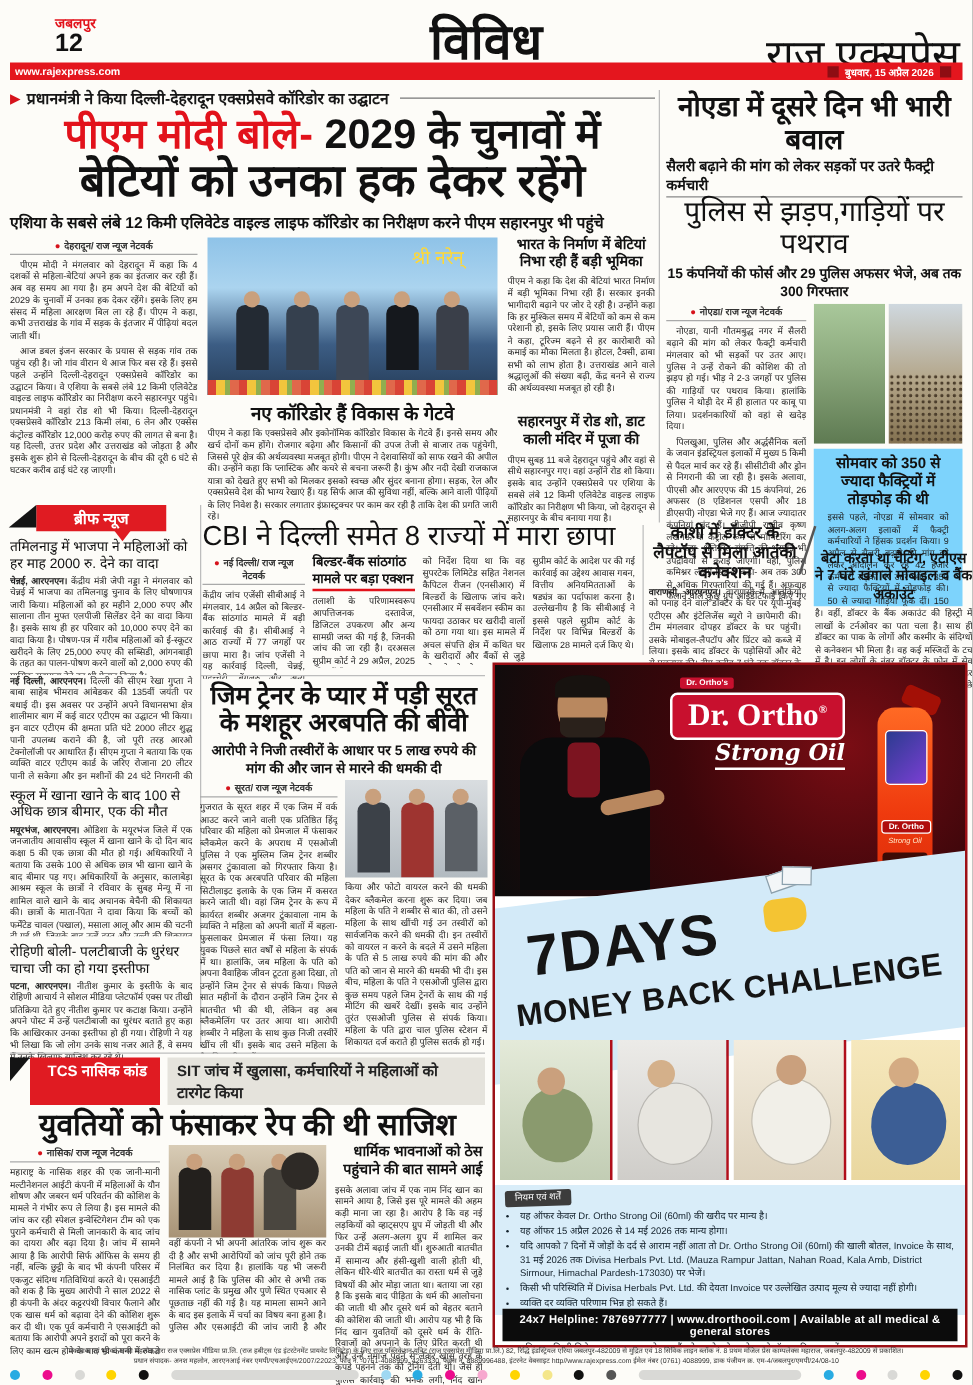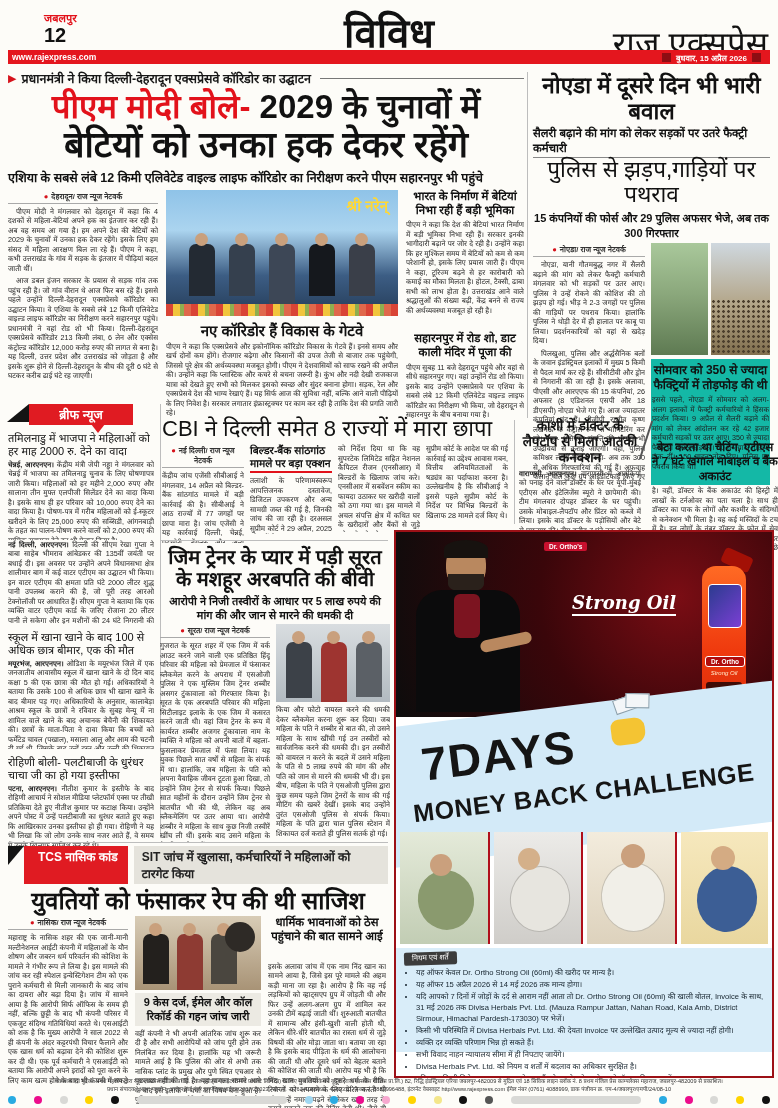--- a/index.html
+++ b/index.html
@@ -11,21 +11,21 @@
   .lead-b{font-weight:bold;}
   .byline{font-size:7.6px;font-weight:bold;color:#333;text-align:center;
           border-bottom:1px solid #a9a9a9;padding:1px 0 2px;margin-bottom:3px;}
   .byline .reddot{color:#d6131c;margin-right:3px;}
   .kicker{font-size:12.5px;font-weight:bold;color:#171717;display:flex;align-items:center;gap:5px;}
   .kicker .arrow{color:#d6131c;font-size:11px;}
   .kicker .tail{flex:1;border-top:1px solid #777;height:0;margin-left:4px;}
   .h-red{color:#e2121b;}
   .vline{border-left:1px solid #bdbdbd;width:0;}
   .hline{border-top:1px solid #bdbdbd;height:0;}
-  .graybox{background:#14b8a6;padding:4px 1px;}
+  .graybox{background:#7dd3fc;padding:4px 11px;}
   .capbox{background:#eceae3;font-weight:bold;text-align:center;}
   
   .redbar{background:#e4161e;color:#fff;display:flex;align-items:center;
           font-size:8.5px;font-weight:bold;padding:0 4px;}
   .redbar .sq{width:9px;height:9px;background:#8e0d13;margin:0 5px;}
   
   .brieftab{position:relative;background:#e01b22;color:#fff;font-weight:bold;font-size:12.5px;
             text-align:center;width:104px;margin:0 auto;padding:2px 0;}
   .brieftab:before{content:"";position:absolute;left:-22px;top:0;border-style:solid;
             border-width:0 0 18px 22px;border-color:transparent transparent #141414 transparent;}
@@ -104,21 +104,21 @@
     <div style="display:flex;gap:8px;height:230px;">
       <div style="width:150px;">
         <div class="byline"><span class="reddot">●</span><span>देहरादून/ राज न्यूज नेटवर्क</span></div>
         <div class="bt" style="height:208px;">
           <p>पीएम मोदी ने मंगलवार को देहरादून में कहा कि 4 दशकों से महिला-बेटियां अपने हक का इंतजार कर रही हैं। अब वह समय आ गया है। हम अपने देश की बेटियों को 2029 के चुनावों में उनका हक देकर रहेंगे। इसके लिए हम संसद में महिला आरक्षण बिल ला रहे हैं। पीएम ने कहा, कभी उत्तराखंड के गांव में सड़क के इंतजार में पीढ़ियां बदल जाती थीं।</p>
           <p>आज डबल इंजन सरकार के प्रयास से सड़क गांव तक पहुंच रही है। जो गांव वीरान थे आज फिर बस रहे हैं। इससे पहले उन्होंने दिल्ली-देहरादून एक्सप्रेसवे कॉरिडोर का उद्घाटन किया। वे एशिया के सबसे लंबे 12 किमी एलिवेटेड वाइल्ड लाइफ कॉरिडोर का निरीक्षण करने सहारनपुर पहुंचे। प्रधानमंत्री ने वहां रोड शो भी किया। दिल्ली-देहरादून एक्सप्रेसवे कॉरिडोर 213 किमी लंबा, 6 लेन और एक्सेस कंट्रोल्ड कॉरिडोर 12,000 करोड़ रुपए की लागत से बना है। यह दिल्ली, उत्तर प्रदेश और उत्तराखंड को जोड़ता है और इसके शुरू होने से दिल्ली-देहरादून के बीच की दूरी 6 घंटे से घटकर करीब ढाई घंटे रह जाएगी।</p>
         </div>
       </div>
       <div style="width:232px;">
         <div class="ph" style="width:232px;height:126px;background:linear-gradient(180deg,#8fc3e8 0%,#abd4ef 32%,#3c5d84 68%,#253c58 100%);">
-          <div style="position:absolute;top:5px;right:10px;color:#ffd835;font-weight:700;font-size:15px;">श्री नरेन्</div>
+          <div style="position:absolute;top:5px;right:27px;color:#ffd835;font-weight:400;font-size:15px;">श्री नरेन्</div>
           <div style="position:absolute;bottom:12px;left:0;right:0;display:flex;justify-content:center;gap:14px;">
             <div class="person"></div>
               <div class="person" style="background:#35404e;"></div>
             <div class="person" style="height:60px;background:#3d4756;"></div>
             <div class="person" style="background:#15181d;"></div>
               <div class="person" style="background:#3a3f49;"></div>
           </div>
           <div class="flowers"></div>
         </div>
         <div style="text-align:center;font-weight:900;font-size:15px;margin:4px 0 2px;">नए कॉरिडोर हैं विकास के गेटवे</div>
@@ -246,20 +246,23 @@
     <div class="ad-hero">
       <div style="position:absolute;left:14px;top:8px;width:120px;height:172px;">
         <div style="position:absolute;left:36px;top:2px;width:40px;height:48px;border-radius:46%;background:#b9885f;"></div>
         <div style="position:absolute;left:34px;top:0;width:44px;height:18px;border-radius:50% 50% 0 0;background:#17120f;"></div>
         <div style="position:absolute;left:38px;top:34px;width:36px;height:18px;border-radius:0 0 45% 45%;background:#2a211b;"></div>
         <div style="position:absolute;left:6px;top:50px;width:104px;height:122px;border-radius:26px 26px 0 0;background:#0b0b0c;"></div>
         <div style="position:absolute;left:44px;top:54px;width:26px;height:44px;border-radius:6px;background:#7c1420;"></div>
         <div style="position:absolute;left:70px;top:96px;width:52px;height:12px;border-radius:8px;background:#b9885f;transform:rotate(-12deg);"></div>
       </div>
       <div class="abs" style="left:148px;top:10px;background:#c8102e;color:#fff;font-size:6.5px;font-weight:bold;padding:1px 5px;border-radius:2px;">Dr. Ortho's</div>
+      <div class="ortho-logo abs" style="left:140px;top:22px;width:136px;font-size:25px;padding:3px 0;">
+        <span>Dr. Ortho</span><sup style="font-size:9px;">®</sup>
+      </div>
       <div class="abs" style="left:176px;top:60px;color:#fff;font-size:18px;font-style:italic;font-weight:bold;font-family:'DejaVu Serif','Liberation Serif',serif;border-bottom:2px solid #fff;padding-bottom:1px;">Strong Oil</div>
 
       <div class="abs" style="left:296px;top:26px;width:62px;height:200px;">
         <div style="position:absolute;left:30px;top:-6px;width:30px;height:16px;background:#a31006;border-radius:4px;transform:rotate(24deg);"></div>
         <div style="position:absolute;left:10px;top:8px;width:44px;height:188px;background:linear-gradient(180deg,#ff6a24 0%,#ef3a0e 45%,#cf2408 100%);border-radius:14px 14px 9px 9px;"></div>
         <div style="position:absolute;left:16px;top:26px;width:32px;height:42px;background:linear-gradient(135deg,#2b3b8f,#7b3fd4);border-radius:4px;border:1px solid #fff;"></div>
         <div style="position:absolute;left:13px;top:98px;width:38px;text-align:center;background:#b00d0d;border:1px solid #fff;border-radius:3px;color:#fff;font-weight:bold;font-size:6.5px;padding:1px 0;">Dr. Ortho</div>
         <div style="position:absolute;left:13px;top:112px;width:38px;text-align:center;color:#ffe9c9;font-size:6px;font-style:italic;">Strong Oil</div>
         <div style="position:absolute;left:14px;top:124px;width:36px;height:42px;background:#3d0b06;border-radius:3px;"></div>
       </div>
@@ -297,20 +300,21 @@
         <li>यह ऑफर केवल Dr. Ortho Strong Oil (60ml) की खरीद पर मान्य है।</li>
         <li>यह ऑफर 15 अप्रैल 2026 से 14 मई 2026 तक मान्य होगा।</li>
         <li>यदि आपको 7 दिनों में जोड़ों के दर्द से आराम नहीं आता तो Dr. Ortho Strong Oil (60ml) की खाली बोतल, Invoice के साथ, 31 मई 2026 तक Divisa Herbals Pvt. Ltd. (Mauza Rampur Jattan, Nahan Road, Kala Amb, District Sirmour, Himachal Pardesh-173030) पर भेजें।</li>
         <li>किसी भी परिस्थिति में Divisa Herbals Pvt. Ltd. की देयता Invoice पर उल्लेखित उत्पाद मूल्य से ज्यादा नहीं होगी।</li>
         <li>व्यक्ति दर व्यक्ति परिणाम भिन्न हो सकते हैं।</li>
         <li>सभी विवाद नाहन न्यायालय सीमा में ही निपटाए जायेंगे।</li>
         <li>Divisa Herbals Pvt. Ltd. को नियम व शर्तों में बदलाव का अधिकार सुरक्षित है।</li>
         <li>यदि आप किसी विशेष स्वास्थ्य अवस्था से ग्रस्त हैं, तो उपयोग से पहले अपने डॉक्टर की सलाह लें।</li>
       </ul>
     </div>
+    <div class="abs helpbar" style="left:6px;right:6px;bottom:3px;">24x7 Helpline: 7876977777  |  www.drorthooil.com  |  Available at all medical &amp; general stores</div>
   </div>
 
   <div class="abs hline" style="left:8px;top:842px;width:380px;"></div>
 
   <div class="abs" style="left:8px;top:846px;width:380px;height:228px;">
     <div style="display:flex;align-items:stretch;gap:6px;margin-left:16px;">
       <div class="tcsbadge">TCS नासिक कांड</div>
       <div class="graykicker">SIT जांच में खुलासा, कर्मचारियों ने महिलाओं को टारगेट किया</div>
     </div>
     <div style="text-align:center;font-weight:900;font-size:24px;line-height:1.1;margin:4px 0 2px;">युवतियों को फंसाकर रेप की थी साजिश</div>
@@ -321,25 +325,24 @@
       </div>
       <div style="width:126px;">
         <div class="ph" style="width:126px;height:74px;background:linear-gradient(180deg,#d8ccb6 0%,#a89376 100%);">
           <div style="position:absolute;bottom:0;left:8px;display:flex;gap:8px;">
             <div class="person" style="height:50px;background:#23201d;"></div>
             <div class="person" style="height:56px;background:#8e3b33;"></div>
             <div class="person" style="height:50px;background:#4a463f;"></div>
           </div>
           <div style="position:absolute;right:6px;top:6px;width:30px;height:30px;border-radius:50%;background:#2e2a26;"></div>
         </div>
-        <div class="capbox" style="font-size:11px;line-height:1.2;padding:3px 4px;margin:3px 0;">9 केस दर्ज, ईमेल और कॉल रिकॉर्ड की गहन जांच जारी</div>
         <div class="bt" style="height:76px;">वहीं कंपनी ने भी अपनी आंतरिक जांच शुरू कर दी है और सभी आरोपियों को जांच पूरी होने तक निलंबित कर दिया है। हालांकि यह भी जरूरी मामले आई है कि पुलिस की ओर से अभी तक नासिक प्लांट के प्रमुख और पुणे स्थित एचआर से पूछताछ नहीं की गई है। यह मामला सामने आने के बाद इस इलाके में चर्चा का विषय बना हुआ है। पुलिस और एसआईटी की जांच जारी है और अगले कुछ दिनों में इस मामले में और भी खुलासे होने की संभावना जताई जा रही है।</div>
       </div>
       <div style="width:118px;">
-        <div style="font-weight:900;font-size:11.5px;text-align:center;line-height:1.2;margin-bottom:18px;">धार्मिक भावनाओं को ठेस पहुंचाने की बात सामने आई</div>
+        <div style="font-weight:900;font-size:11.5px;text-align:right;line-height:1.2;margin-bottom:3px;">धार्मिक भावनाओं को ठेस पहुंचाने की बात सामने आई</div>
         <div class="bt" style="height:164px;">इसके अलावा जांच में एक नाम निंद खान का सामने आया है, जिसे इस पूरे मामले की अहम कड़ी माना जा रहा है। आरोप है कि वह नई लड़कियों को व्हाट्सएप ग्रुप में जोड़ती थी और फिर उन्हें अलग-अलग ग्रुप में शामिल कर उनकी टीमें बढ़ाई जाती थीं। शुरुआती बातचीत में सामान्य और हंसी-खुशी वाली होती थी, लेकिन धीरे-धीरे बातचीत का रास्ता धर्म से जुड़े विषयों की ओर मोड़ा जाता था। बताया जा रहा है कि इसके बाद पीड़िता के धर्म की आलोचना की जाती थी और दूसरे धर्म को बेहतर बताने की कोशिश की जाती थी। आरोप यह भी है कि निंद खान युवतियों को दूसरे धर्म के रीति-रिवाजों को अपनाने के लिए प्रेरित करती थी और उन्हें नमाज पढ़ने से लेकर खास तरह के कपड़े पहनने तक की ट्रेनिंग देती थी। जैसे ही पुलिस कार्रवाई की भनक लगी, निंद खान अपना मोबाइल फोन बंद कर फरार हो गई। फिलहाल पुलिस की एक टीम उसे पकड़ने के लिए निगरानी में तलाश कर रही है। इस मामले में अन्य महिलाओं की भूमिका भी सामने आई है।</div>
       </div>
     </div>
   </div>
 
   <div class="abs" style="left:8px;top:1078px;width:762px;">
     <div style="font-size:5.6px;text-align:center;color:#333;line-height:1.35;">प्रकाशक एवं मुद्रक: अनश महलोन द्वारा राज एक्सप्रेस मीडिया प्रा.लि. (राज हबीट्स एंड इंटरटेनमेंट प्रायवेट लिमिटेड) के लिए राज पब्लिकेशन यूनिट (राज एक्सप्रेस मीडिया प्रा.लि.) 82, रिद्धि इंडस्ट्रियल एरिया जबलपुर-482009 से मुद्रित एवं 18 सिविक लाइन ब्लॉक नं. 8 प्रथम मंजिल प्रेस काम्पलेक्स महाराज, जबलपुर-482009 से प्रकाशित।</div>
     <div style="font-size:5.6px;text-align:center;color:#333;line-height:1.35;">प्रधान संपादक- अनश महलोन, आरएनआई नंबर एमपी/एचआईएन/2007/22023, फोन नं. -0761-4088999, 4263330, फैक्स नं. 8889996488, इंटरनेट वेबसाइट http//www.rajexpress.com ईमेल नंबर (0761) 4088999, डाक पंजीयन क्र. एम-4/जबलपुर/एमपी/24/08-10</div>
     <div class="dots" style="margin-top:3px;">
       <span class="cd" style="background:#29abe2;"></span>

